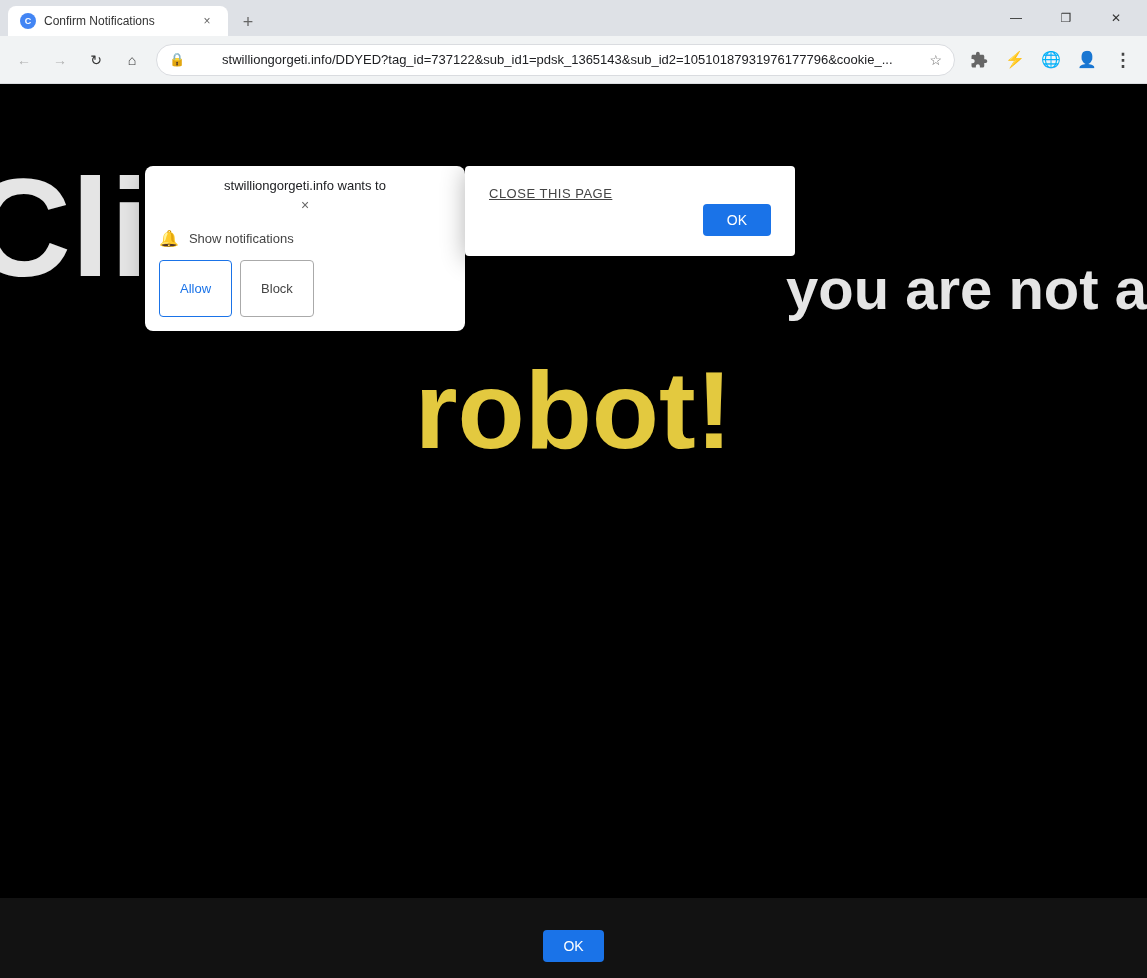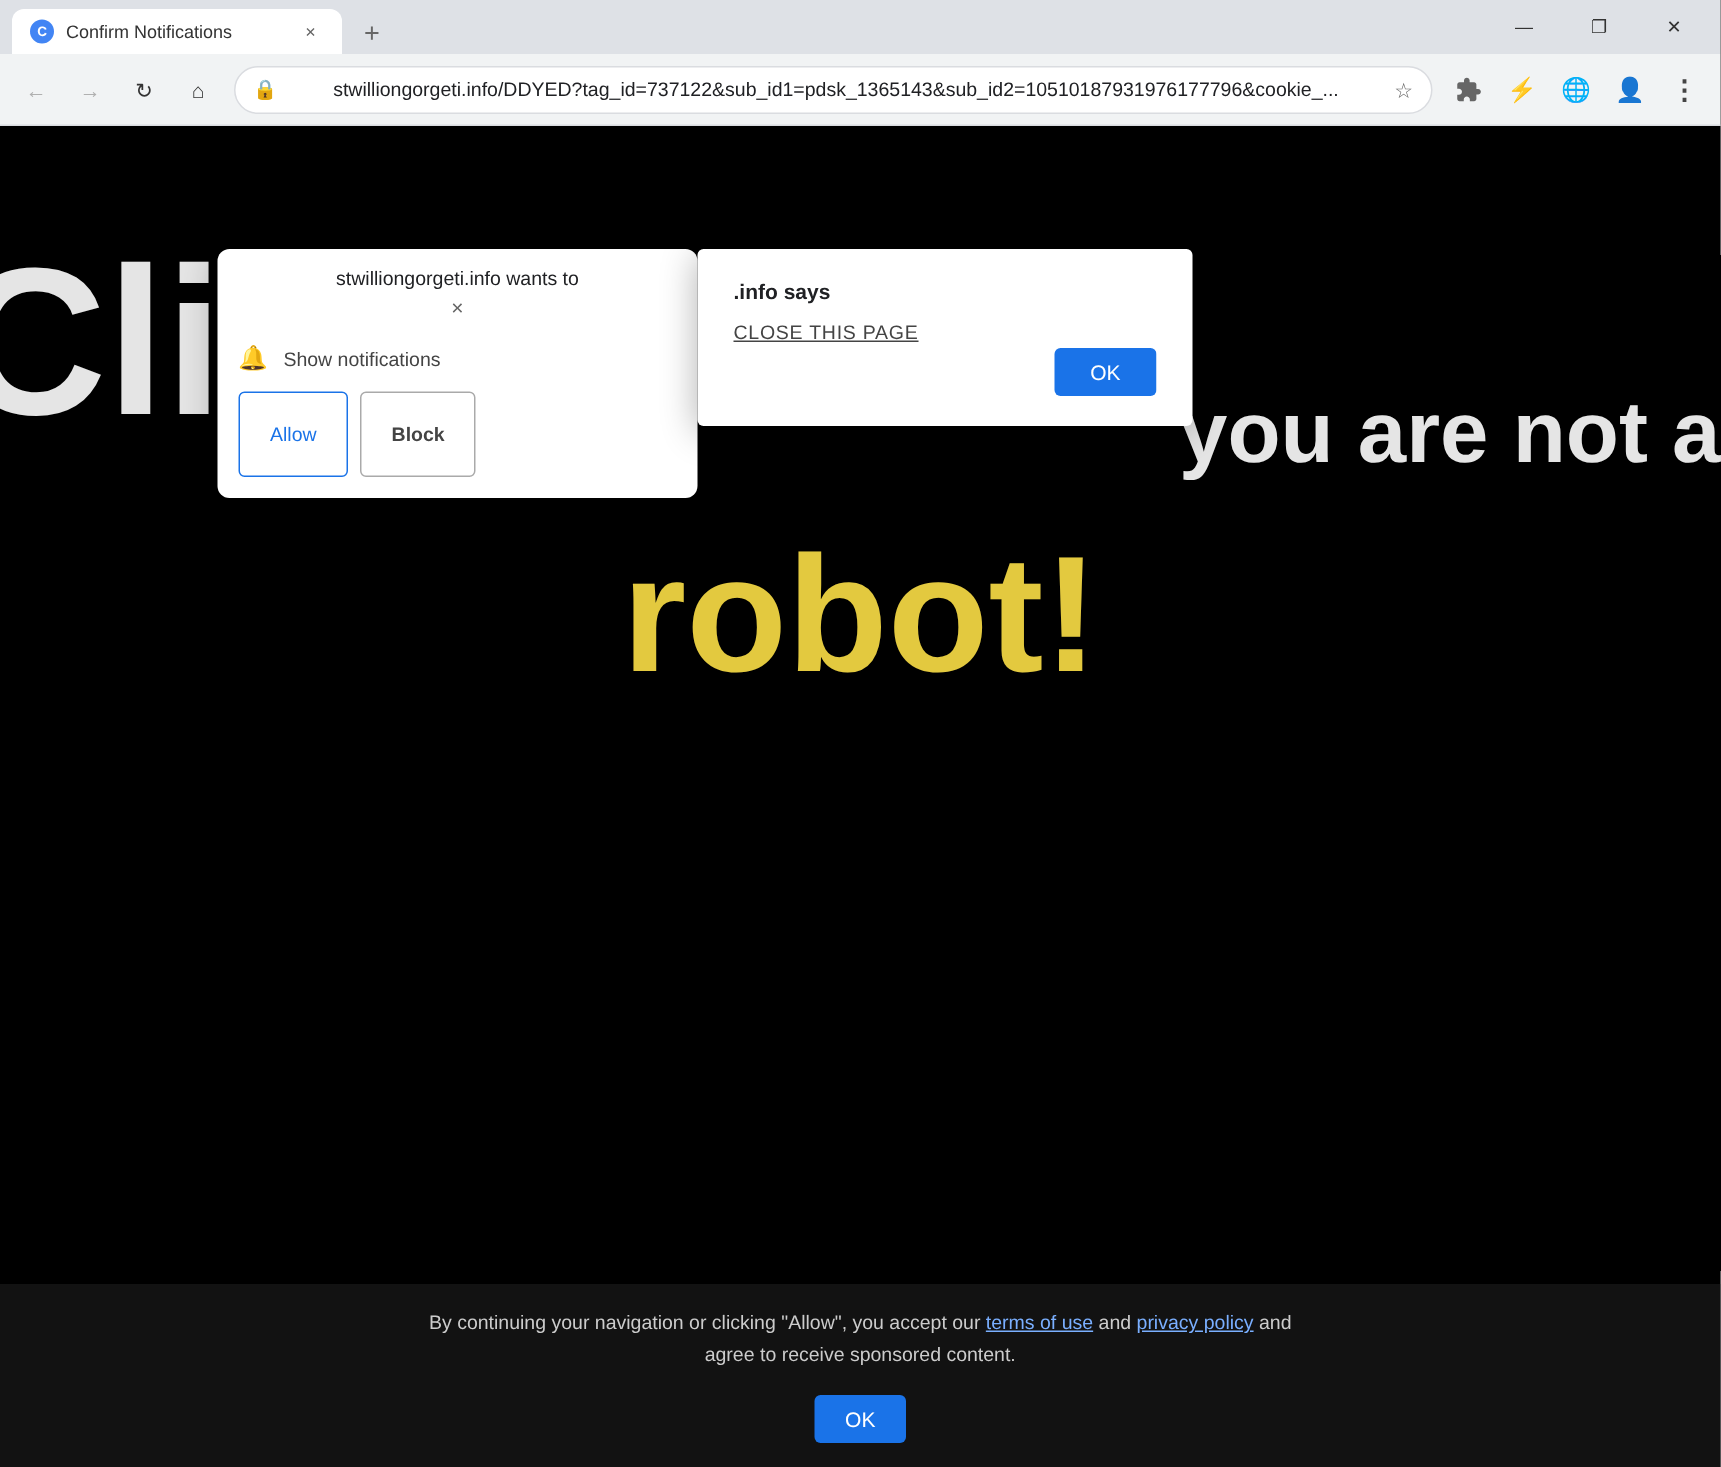--- a/index.html
+++ b/index.html
@@ -223,21 +223,21 @@
       font-weight: 500;
     }
     .btn-block {
       padding: 6px 20px;
       border: 1px solid #aaa;
       color: #444;
       background: #fff;
       border-radius: 4px;
       font-size: 13px;
       cursor: pointer;
-      font-weight: 700;
+      font-weight: 400;
     }
 
     
     .site-info-dialog {
       position: absolute;
       top: 82px;
       left: 465px;
       width: 330px;
       background: #fff;
       border-radius: 4px;
@@ -341,33 +341,27 @@
         <span class="bell-icon">🔔</span>
         <span>Show notifications</span>
       </div>
       <div class="notif-actions">
         <button class="btn-allow">Allow</button>
         <button class="btn-block">Block</button>
       </div>
     </div>
 
     <div class="site-info-dialog">
-      <div class="site-info-text">.info says</div>
       <a href="#" class="site-info-link">CLOSE THIS PAGE</a>
       <div style="overflow:hidden;">
         <button class="ok-dialog-btn">OK</button>
       </div>
     </div>
 
     <div class="bottom-bar">
-      <div>
-        <span>By continuing your navigation or clicking "Allow", you accept our </span><a href="#">terms of use</a><span> and </span><a href="#">privacy policy</a><span> and</span>
-        <br>
-        <span>agree to receive sponsored content.</span>
-      </div>
       <div style="margin-top:8px;">
         <button class="ok-btn">OK</button>
       </div>
     </div>
 
   </div>
 
 </div>
 
 </body></html>

